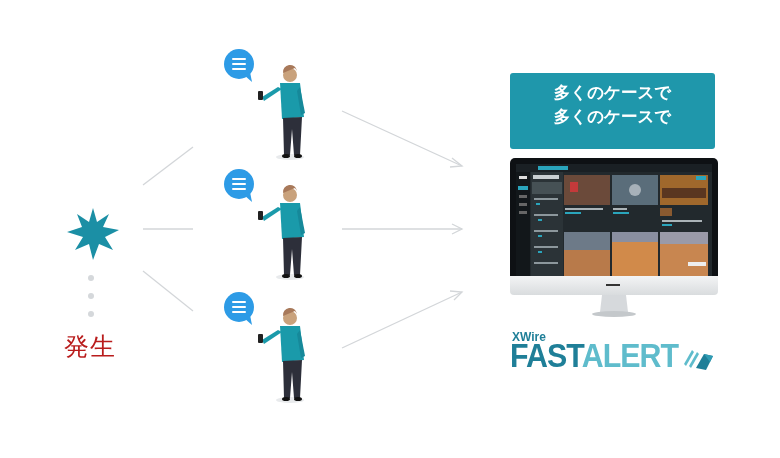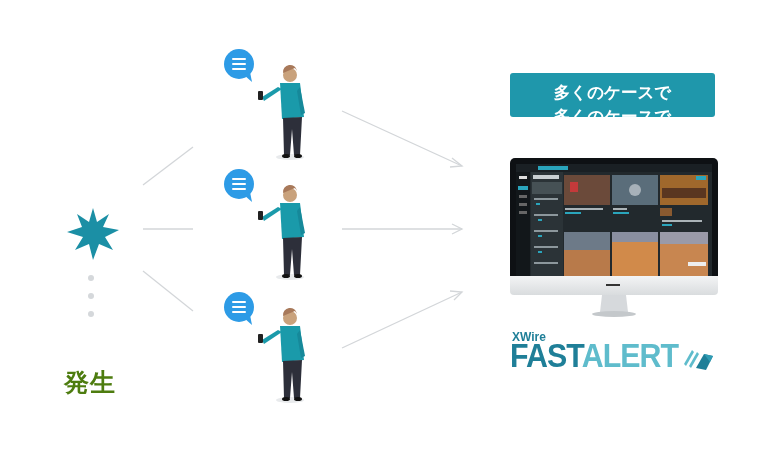--- a/index.html
+++ b/index.html
@@ -2,24 +2,24 @@
 <html><head>
 <meta charset="utf-8">
 <style>
   html, body { margin:0; padding:0; }
   body { width:780px; height:458px; background:#ffffff; position:relative; overflow:hidden;
          font-family:"DejaVu Sans","Liberation Sans",sans-serif; }
   .abs { position:absolute; }
   #lines { position:absolute; left:0; top:0; width:780px; height:458px; }
   .star { left:65px; top:206px; width:56px; height:56px; }
   .dot { width:6px; height:6px; border-radius:50%; background:#d5d8db; }
-  .origin-label { left:64px; top:330px; font-size:25px; font-weight:bold; color:#4d7c0f; letter-spacing:1px;margin-top:36px; }
+  .origin-label { left:64px; top:330px; font-size:25px; font-weight:normal; color:#b91c1c; letter-spacing:1px; }
   .person { width:110px; height:120px; }
   .bubble { width:36px; height:36px; }
-  .banner { left:510px; top:73px; width:205px; height:44px; background:#1f97ab; border-radius:3px;
+  .banner { left:510px; top:73px; width:205px; height:76px; background:#1f97ab; border-radius:3px;
             color:#fff; text-align:center; font-weight:bold; font-size:16.5px; line-height:24px;
             padding-top:8px; box-sizing:border-box; }
   .monitor { left:510px; top:158px; width:208px; height:160px; }
   .screen { position:absolute; left:6px; top:6px; width:196px; height:112px; background:#1c2226; overflow:hidden; }
   .chin { position:absolute; left:0; top:118px; width:208px; height:19px; background:linear-gradient(#f3f4f5,#d9dcde); border-radius:0 0 4px 4px; }
   .bezel { position:absolute; left:0; top:0; width:208px; height:118px; background:#0e1114; border-radius:5px 5px 0 0; }
   .logo { left:510px; top:330px; width:210px; height:50px; }
   .xwire { position:absolute; left:2px; top:0; font-size:12px; font-weight:bold; color:#1f7f98; font-family:"Liberation Sans",sans-serif; }
   .logotext { position:absolute; left:0; top:7px; font-size:33px; font-weight:bold; letter-spacing:-1px;
               font-family:"Liberation Sans",sans-serif; transform:scaleX(0.92); transform-origin:left; }

